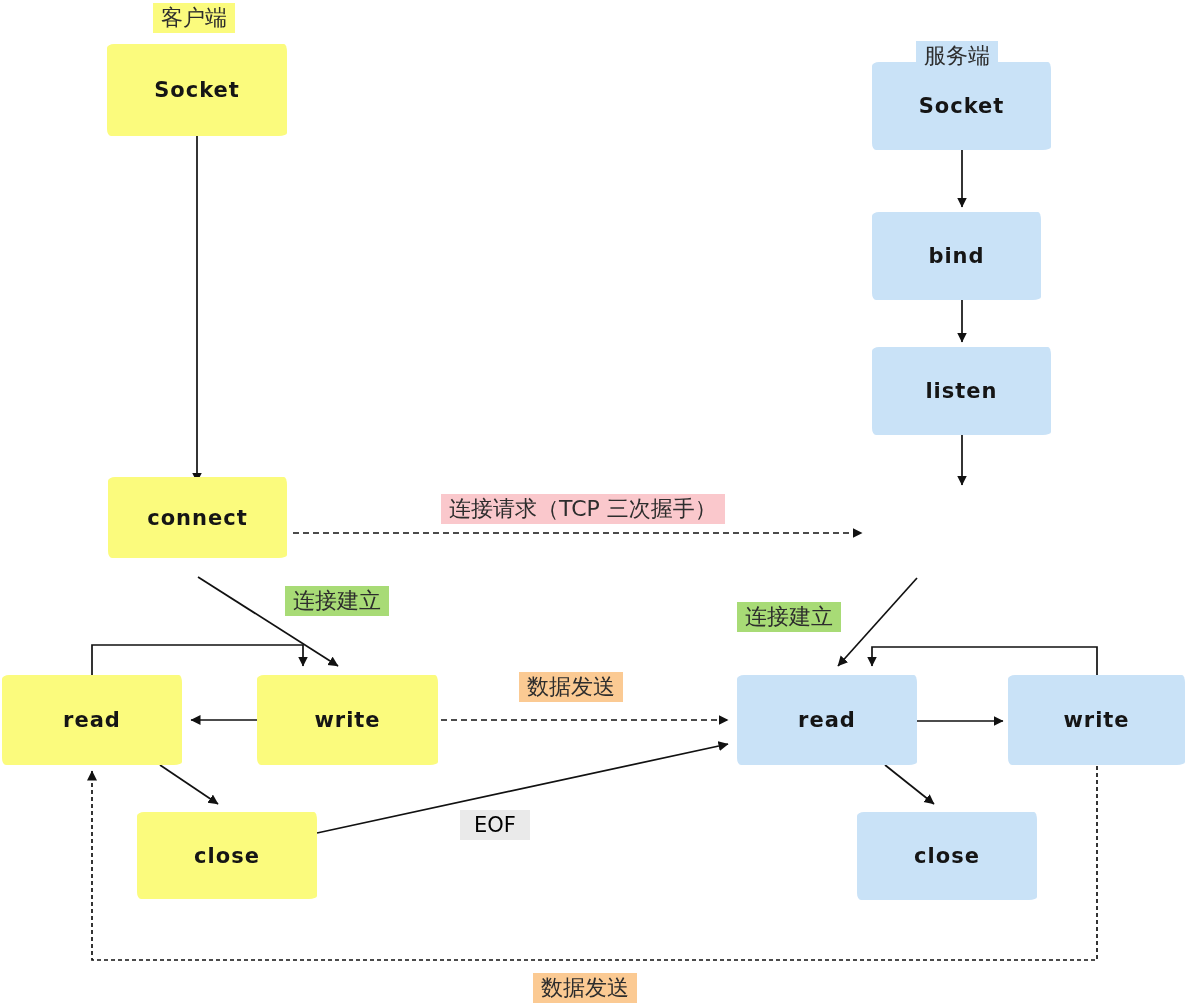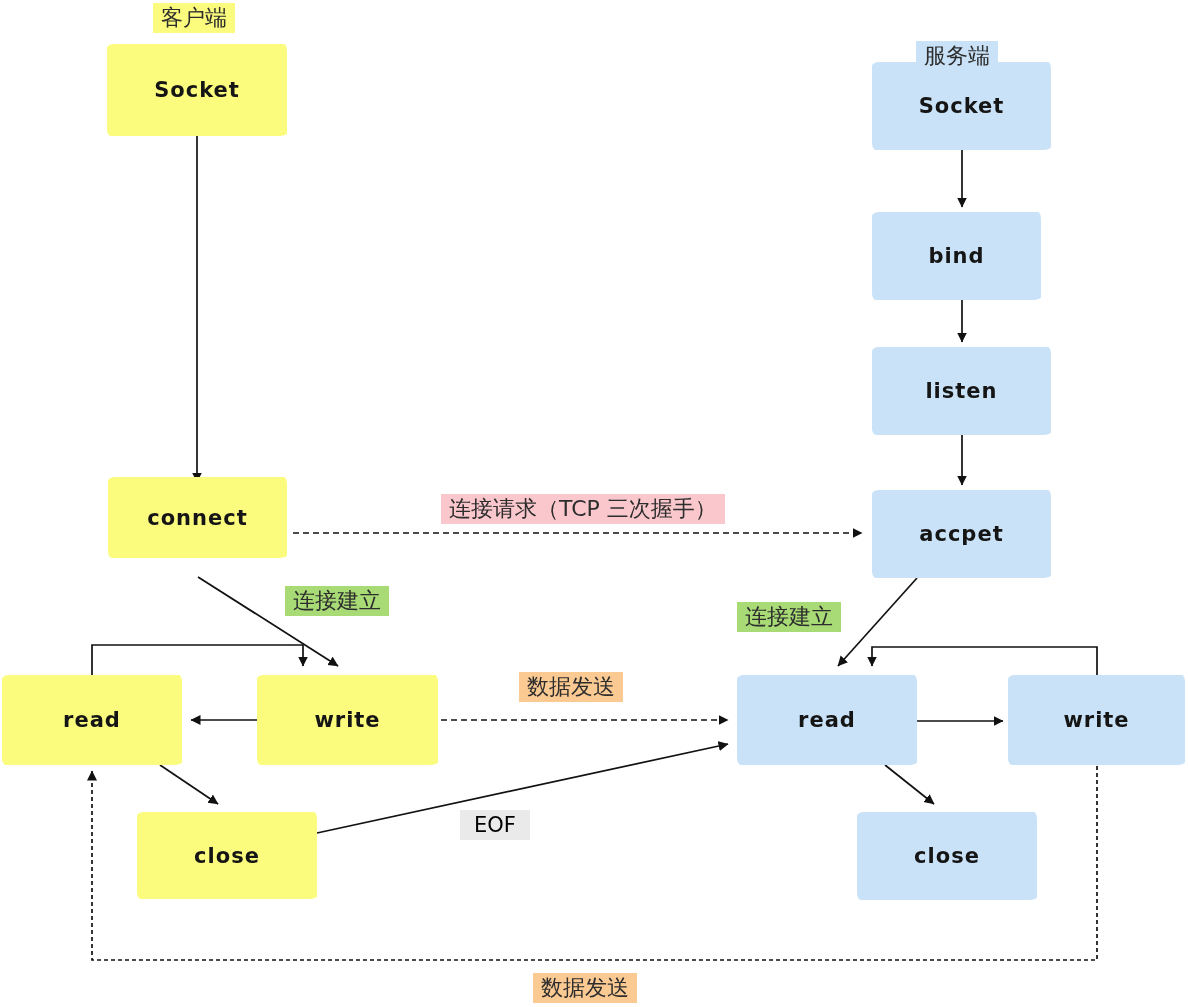--- a/index.html
+++ b/index.html
@@ -71,21 +71,20 @@
 
   <div class="node client" style="left:107px;top:44px;width:180px;height:92px;">Socket</div>
   <div class="node client" style="left:108px;top:477px;width:179px;height:81px;">connect</div>
   <div class="node client" style="left:2px;top:675px;width:180px;height:90px;">read</div>
   <div class="node client" style="left:257px;top:675px;width:181px;height:90px;">write</div>
   <div class="node client" style="left:137px;top:812px;width:180px;height:87px;">close</div>
 
   <div class="node server" style="left:872px;top:62px;width:179px;height:88px;">Socket</div>
   <div class="node server" style="left:872px;top:212px;width:169px;height:88px;">bind</div>
   <div class="node server" style="left:872px;top:347px;width:179px;height:88px;">listen</div>
-  <div class="node server" style="left:872px;top:490px;width:179px;height:88px;">accpet</div>
   <div class="node server" style="left:737px;top:675px;width:180px;height:90px;">read</div>
   <div class="node server" style="left:1008px;top:675px;width:177px;height:90px;">write</div>
   <div class="node server" style="left:857px;top:812px;width:180px;height:88px;">close</div>
 
   <div class="tag pink" style="left:421px;top:494px;margin-left:20px;">连接请求（TCP 三次握手）</div>
   <div class="tag green" style="left:285px;top:586px;">连接建立</div>
   <div class="tag green" style="left:737px;top:602px;">连接建立</div>
   <div class="tag orange" style="left:519px;top:672px;">数据发送</div>
   <div class="tag gray" style="left:460px;top:810px;font-size:21px;padding:1px 14px;">EOF</div>
   <div class="tag orange" style="left:533px;top:973px;">数据发送</div>

